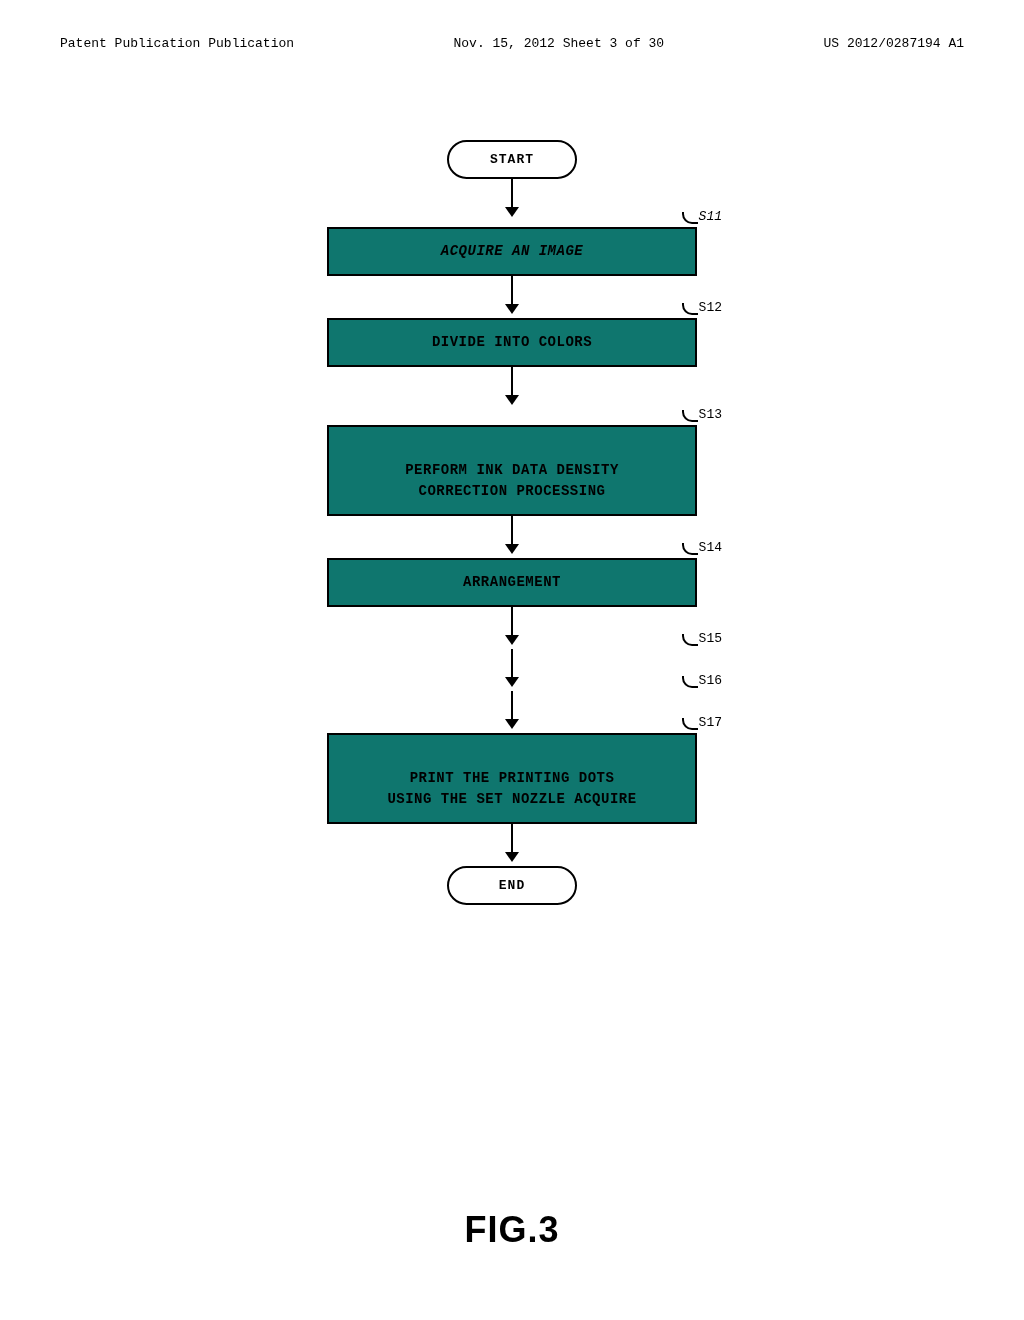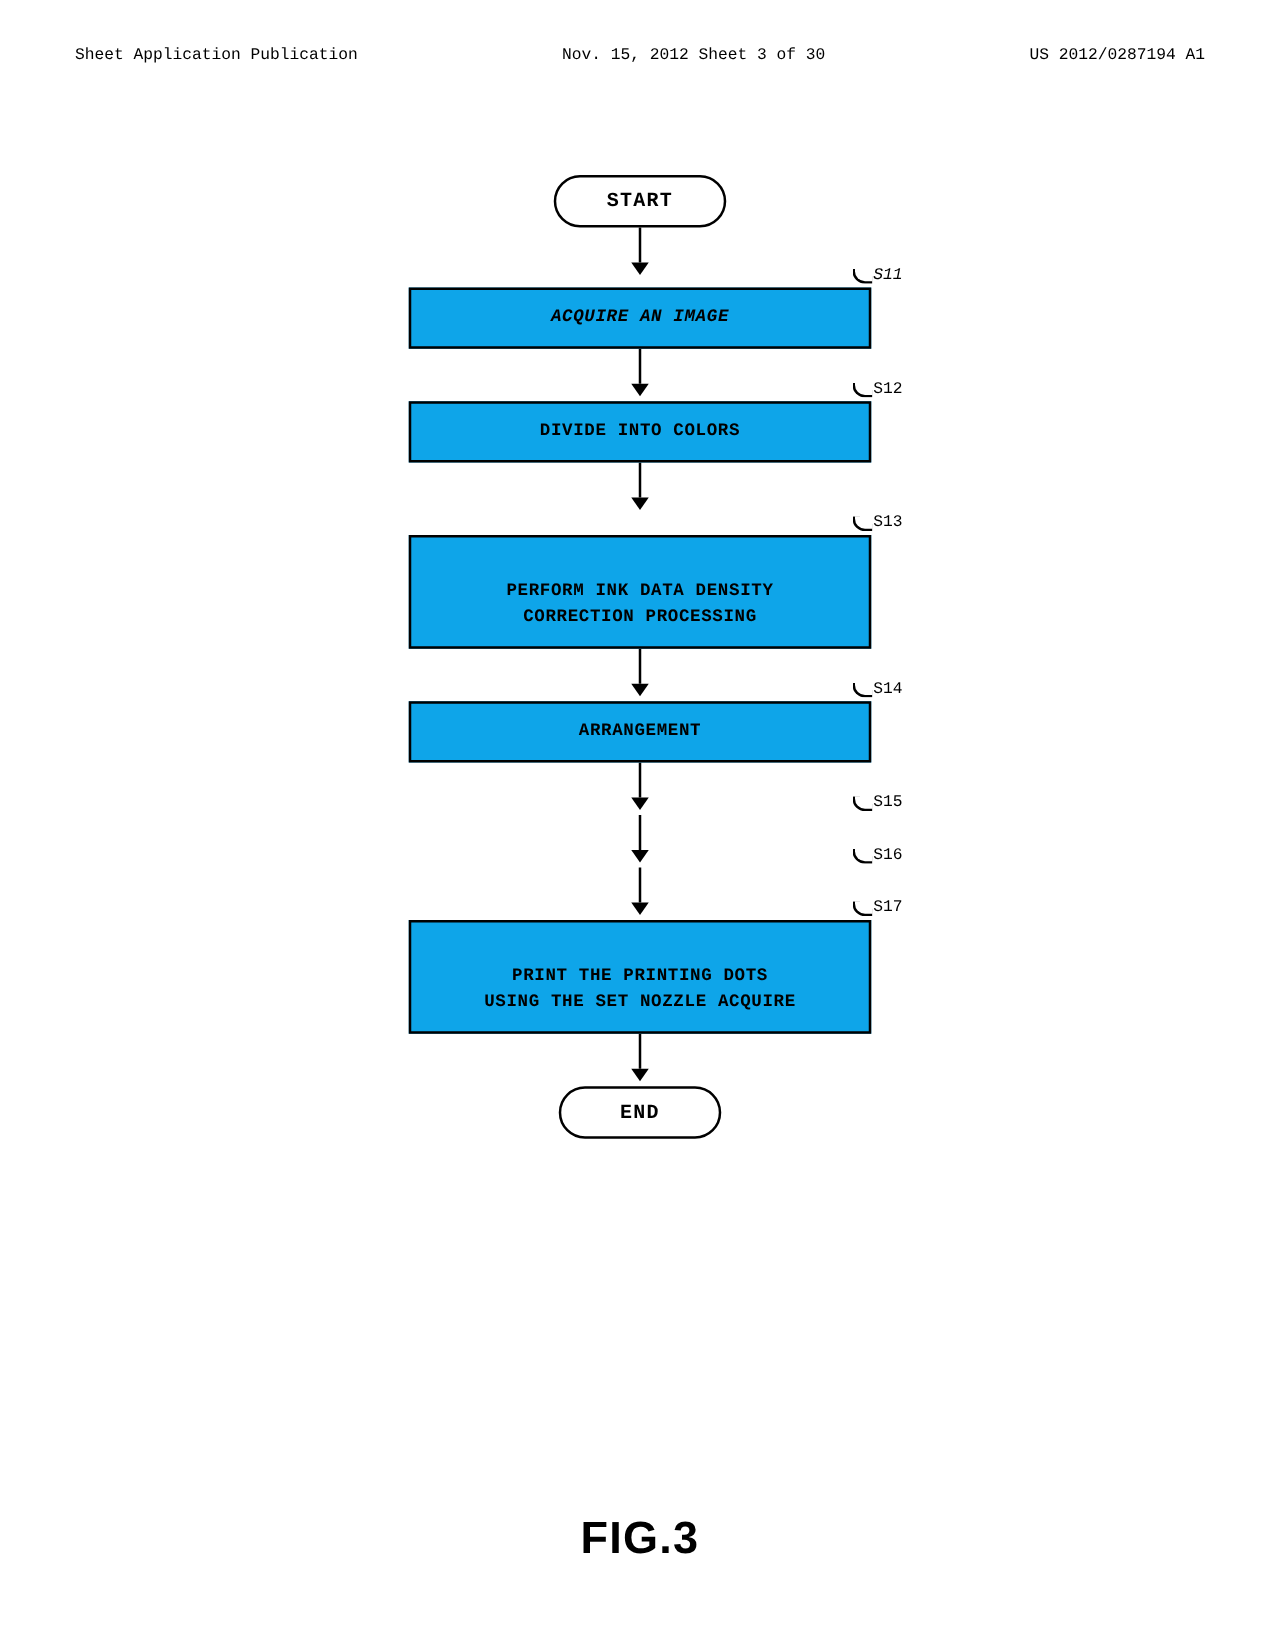--- a/index.html
+++ b/index.html
@@ -39,36 +39,36 @@
       flex-direction: column;
       align-items: center;
       width: 420px;
     }
 
     
     .node-stadium {
       border: 2px solid #000;
       border-radius: 30px;
       padding: 10px 40px;
-      font-size: 16px;
+      font-size: 13px;
       font-weight: bold;
       letter-spacing: 1px;
       background: #fff;
       text-align: center;
       min-width: 130px;
     }
 
     
     .node-rect {
       border: 2px solid #000;
       padding: 12px 20px;
       font-size: 14px;
       font-weight: bold;
       letter-spacing: 0.5px;
-      background: #0ea5e9;
+      background: #0f766e;
       text-align: center;
       width: 370px;
       line-height: 1.5;
     }
     .arrow-down {
       display: flex;
       flex-direction: column;
       align-items: center;
     }
     .arrow-down .line {
@@ -122,21 +122,21 @@
       font-weight: bold;
       font-family: Arial, sans-serif;
       letter-spacing: 1px;
       text-align: center;
     }
   </style>
 </head>
 <body>
 
 <div class="header">
-  <span class="header-left">Sheet Application Publication</span>
+  <span class="header-left">Patent Publication Publication</span>
   <span class="header-center">Nov. 15, 2012  Sheet 3 of 30</span>
   <span class="header-right">US 2012/0287194 A1</span>
 </div>
 
 <div class="flowchart">
 
   <div class="node-with-label">
     <div class="node-stadium">START</div>
   </div>
 

